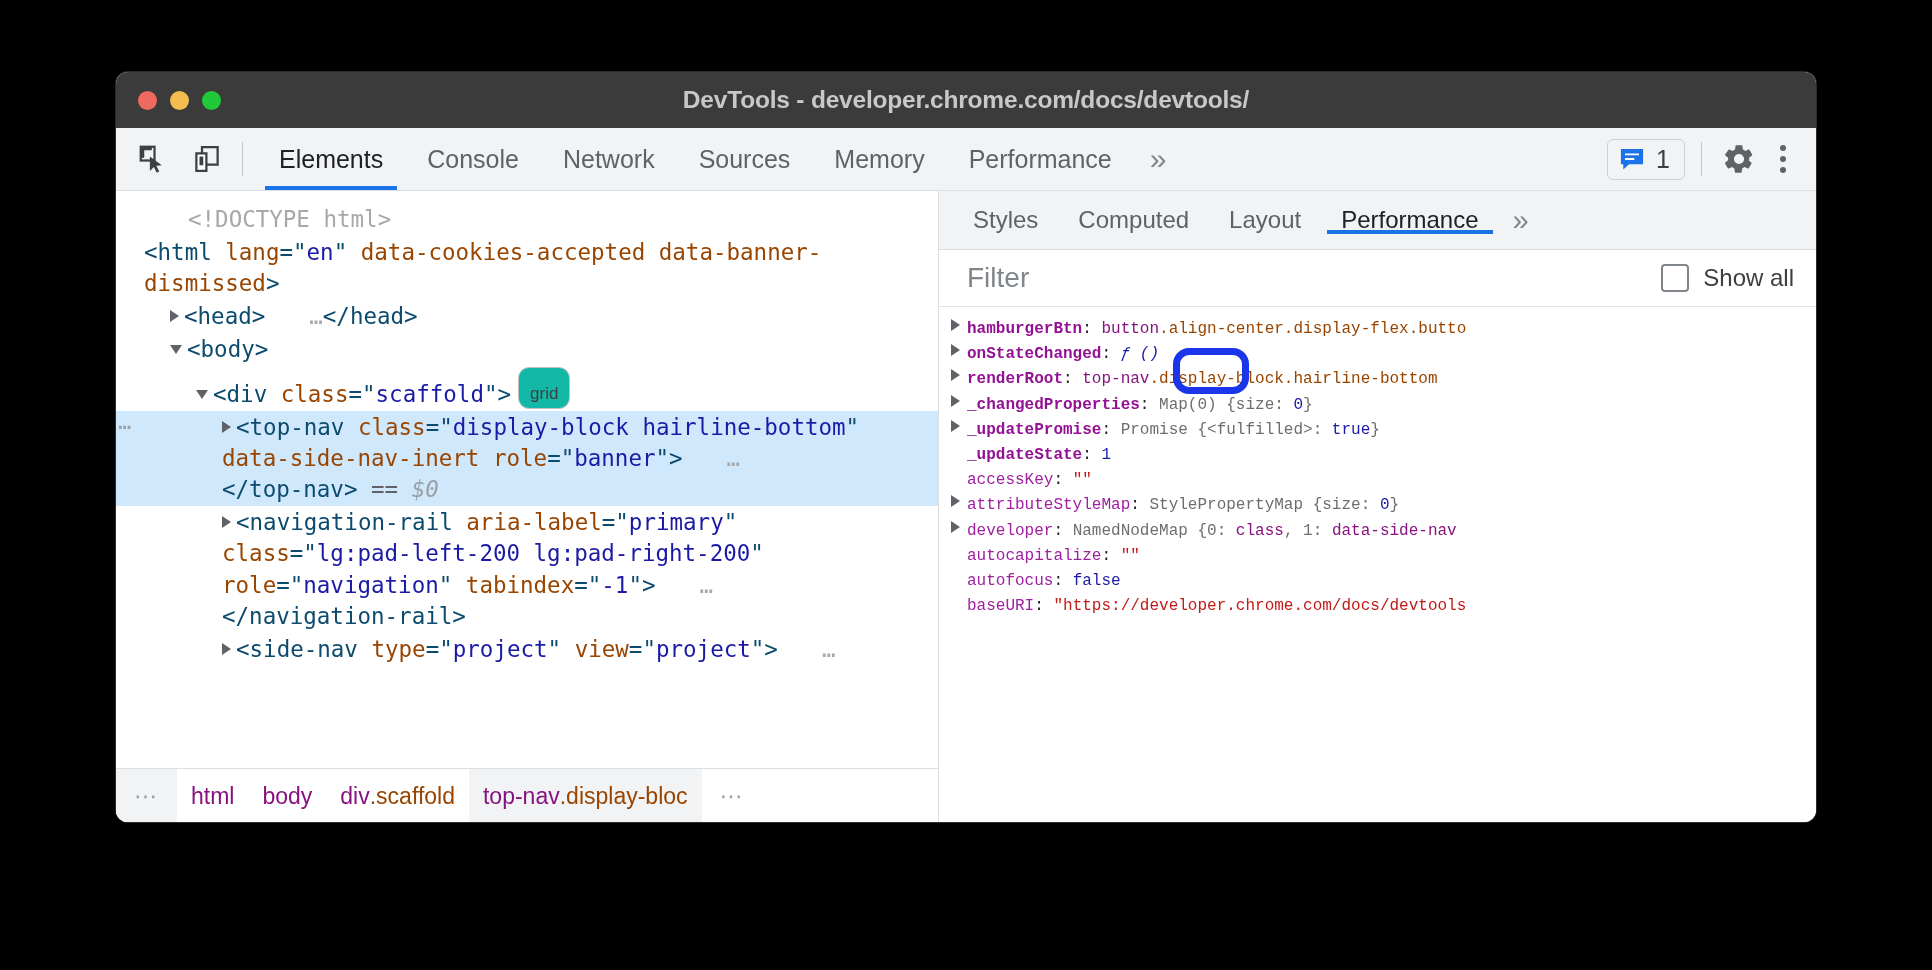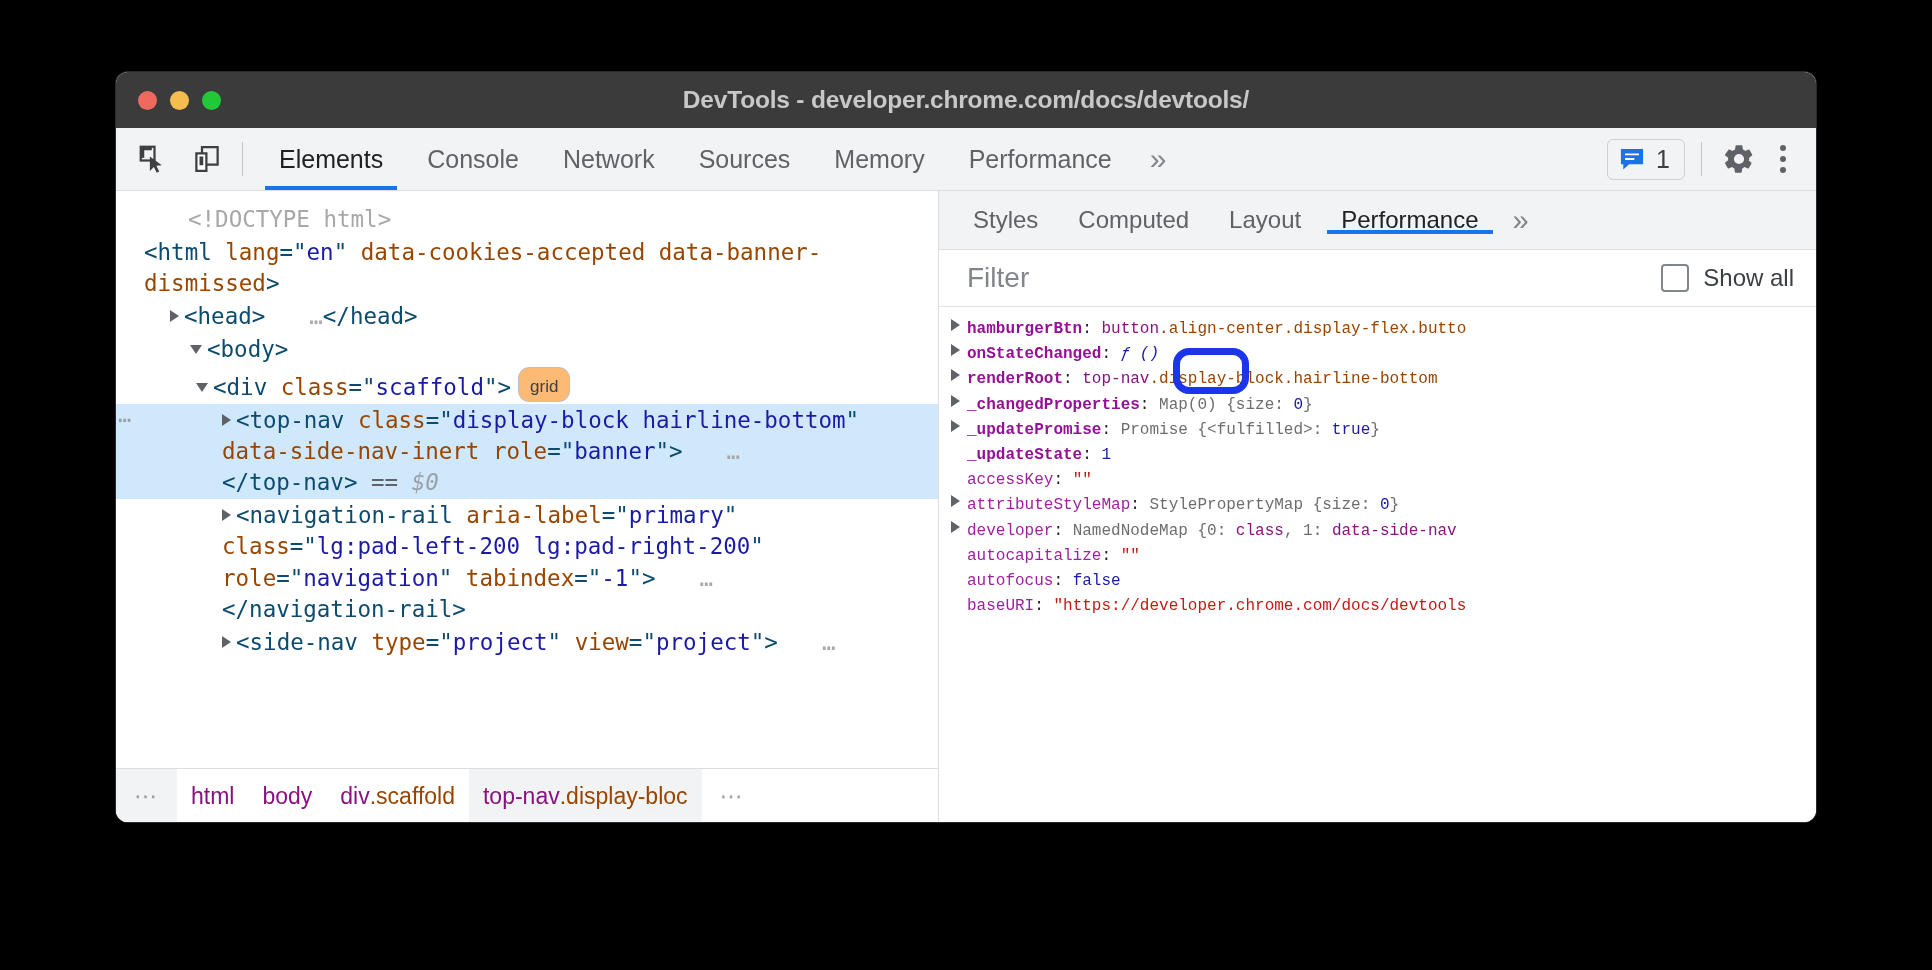--- a/index.html
+++ b/index.html
@@ -174,25 +174,25 @@
   .tg   { color: #0c4a6e; }          
   .at   { color: #994500; }          
   .av   { color: #1a1aa6; }          
   .doct { color: #a8a8a8; margin-left: 44px; }          
   .dollar { color: #9aa0a6; font-style: italic; }
   .eqeq { color: #5f6368; }
   .badge-grid {
     display: inline-block;
     border: 1px solid #bdc1c6;
     border-radius: 11px;
-    padding: 8px 11px 2px 11px;
+    padding: 15px 11px 2px 11px;
     font-size: 17px;
     font-family: "Liberation Sans", sans-serif;
     color: #3c4043;
-    background: #fdba74;
+    background: #14b8a6;
     vertical-align: 3px;
     margin-left: 7px;
     line-height: 1.35;
   }
 
   
   .crumbs {
     height: 54px;
     border-top: 1px solid #dcdfe1;
     background: #fff;
@@ -402,21 +402,21 @@
             <div class="dom-row">
               <div class="dom-inner" style="padding-left: 28px;"><span class="doct">&lt;!DOCTYPE html&gt;</span></div>
             </div>
             <div class="dom-row">
               <div class="dom-inner" style="padding-left: 28px;"><span class="tg">&lt;html </span><span class="at">lang</span><span class="tg">="</span><span class="av">en</span><span class="tg">" </span><span class="at">data-cookies-accepted</span><span class="tg"> </span><span class="at">data-banner-dismissed</span><span class="tg">&gt;</span></div>
             </div>
             <div class="dom-row">
               <div class="dom-inner" style="padding-left: 54px;"><span class="twisty"></span><span class="tg">&lt;head&gt;</span><span class="doct">…</span><span class="tg">&lt;/head&gt;</span></div>
             </div>
             <div class="dom-row">
-              <div class="dom-inner" style="padding-left: 74px;"><span class="twisty open"></span><span class="tg">&lt;body&gt;</span></div>
+              <div class="dom-inner" style="padding-left: 54px;"><span class="twisty open"></span><span class="tg">&lt;body&gt;</span></div>
             </div>
             <div class="dom-row">
               <div class="dom-inner" style="padding-left: 80px;"><span class="twisty open"></span><span class="tg">&lt;div </span><span class="at">class</span><span class="tg">="</span><span class="av">scaffold</span><span class="tg">"&gt;</span><span class="badge-grid">grid</span></div>
             </div>
             <div class="dom-row selected">
               <div class="dom-inner" style="padding-left: 106px;"><span class="row-ellipsis">⋯</span><span class="twisty"></span><span class="tg">&lt;top-nav </span><span class="at">class</span><span class="tg">="</span><span class="av">display-block hairline-bottom</span><span class="tg">" </span><span class="at">data-side-nav-inert</span><span class="tg"> </span><span class="at">role</span><span class="tg">="</span><span class="av">banner</span><span class="tg">"&gt;</span><span class="doct">…</span><br><span class="tg">&lt;/top-nav&gt; </span><span class="eqeq">== </span><span class="dollar">$0</span></div>
             </div>
             <div class="dom-row">
               <div class="dom-inner" style="padding-left: 106px;"><span class="twisty"></span><span class="tg">&lt;navigation-rail </span><span class="at">aria-label</span><span class="tg">="</span><span class="av">primary</span><span class="tg">" </span><span class="at">class</span><span class="tg">="</span><span class="av">lg:pad-left-200 lg:pad-right-200</span><span class="tg">" </span><span class="at">role</span><span class="tg">="</span><span class="av">navigation</span><span class="tg">" </span><span class="at">tabindex</span><span class="tg">="</span><span class="av">-1</span><span class="tg">"&gt;</span><span class="doct">…</span><br><span class="tg">&lt;/navigation-rail&gt;</span></div>
             </div>

